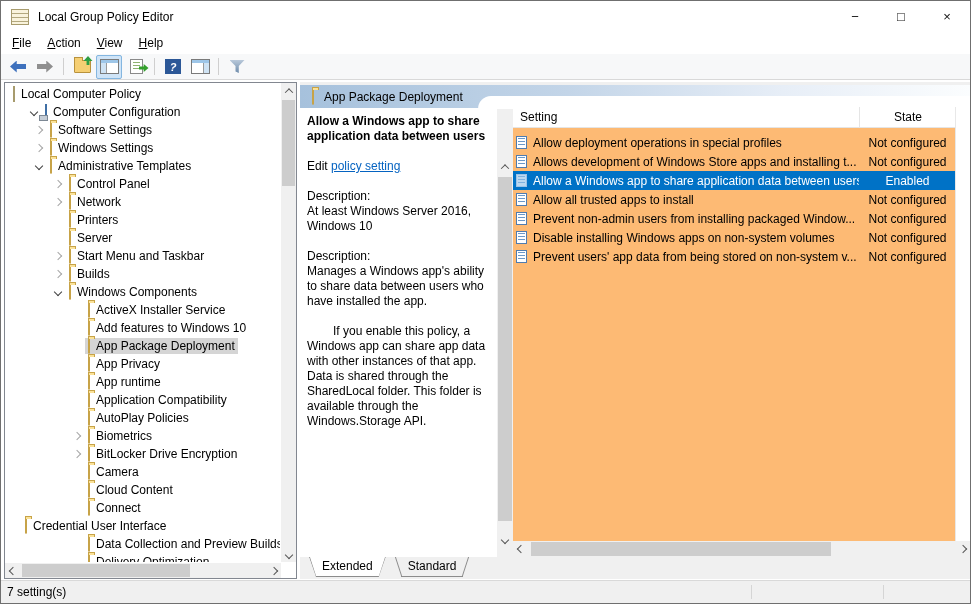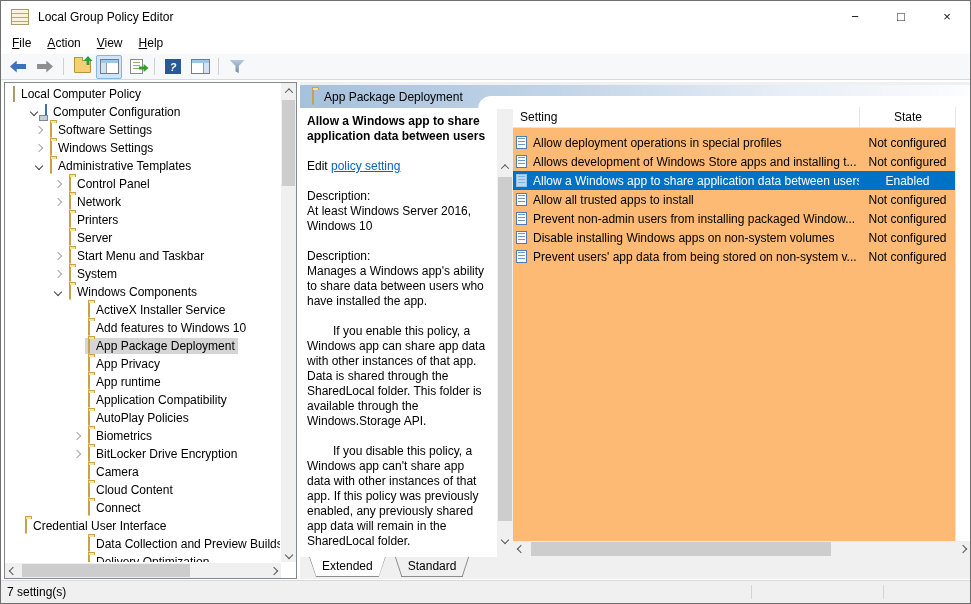--- a/index.html
+++ b/index.html
@@ -262,21 +262,21 @@
             <span class="ticon"><span class="folder"></span></span>
             <span class="tlabel">Start Menu and Taskbar</span>
           </span>
         </div>
         <div class="trow" style="padding-left: 44px;">
           <span class="chev-slot">
             <i class="tchev"></i>
           </span>
           <span class="trow-inner">
             <span class="ticon"><span class="folder"></span></span>
-            <span class="tlabel">System</span>
+            <span class="tlabel">Builds</span>
           </span>
         </div>
         <div class="trow" style="padding-left: 44px;">
           <span class="chev-slot">
             <i class="tchev open"></i>
           </span>
           <span class="trow-inner">
             <span class="ticon"><span class="folder"></span></span>
             <span class="tlabel">Windows Components</span>
           </span>
@@ -422,21 +422,20 @@
       <div class="policy-title">Allow a Windows app to share application data between users</div>
       <div class="edit-line"><span>Edit </span><a class="link" href="#">policy setting</a></div>
       <div class="req-block">
         <div>Description:</div>
         <div>At least Windows Server 2016, Windows 10</div>
       </div>
       <div>Description:</div>
       <div class="desc-paras">
           <p>Manages a Windows app's ability to share data between users who have installed the app.</p>
           <p class="indent">If you enable this policy, a Windows app can share app data with other instances of that app. Data is shared through the SharedLocal folder. This folder is available through the Windows.Storage API.</p>
-          <p class="indent">If you disable this policy, a Windows app can't share app data with other instances of that app. If this policy was previously enabled, any previously shared app data will remain in the SharedLocal folder.</p>
         </div>
     </div>
     <div class="sb desc-sb">
       <span class="sb-btn" style="left:0;right:0;top:0;height:15px;">
           <i class="arr up"></i>
         </span>
       <span class="sb-thumb" style="left:1px;right:1px;top:18px;height:344px;"></span>
       <span class="sb-btn" style="left:0;right:0;bottom:0;height:15px;">
           <i class="arr down"></i>
         </span>

